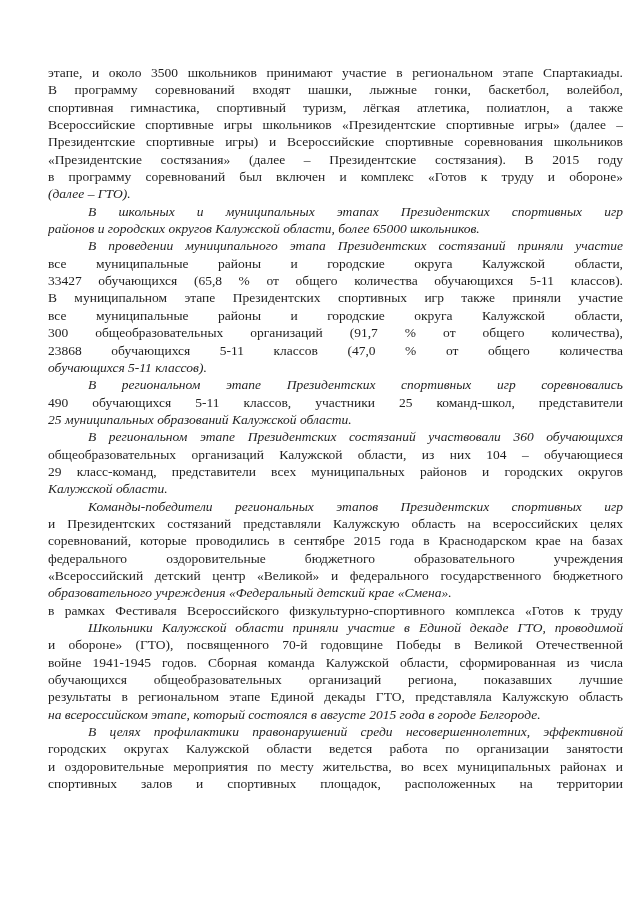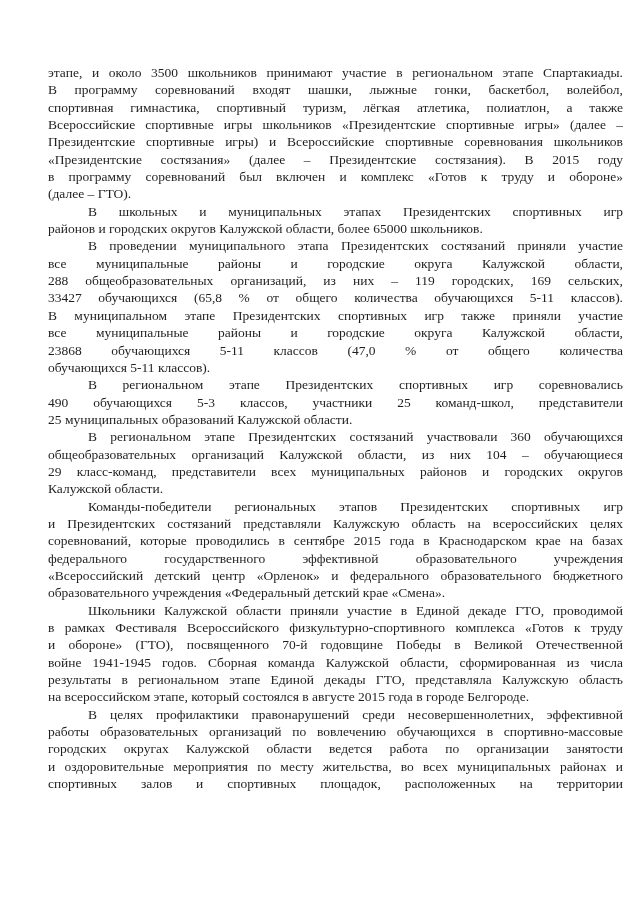--- a/index.html
+++ b/index.html
@@ -31,23 +31,25 @@
   }
   .line {
     text-align: justify;
     text-align-last: justify;
     height: 17.35px;
     overflow: hidden;
     white-space: normal;
   }
   .line.indented {
     text-indent: 40px;
+    font-style: italic;
   }
   .line.final {
     text-align-last: left;
+    font-style: italic;
   }
 </style>
 </head>
 <body>
 
 <div class="page">
   <div class="textblock" id="textblock">
       <div class="paragraph">
         <div class="line">этапе, и около 3500 школьников принимают участие в региональном этапе Спартакиады.</div>
         <div class="line">В программу соревнований входят шашки, лыжные гонки, баскетбол, волейбол,</div>
@@ -58,55 +60,55 @@
         <div class="line">в программу соревнований был включен и комплекс «Готов к труду и обороне»</div>
         <div class="line final">(далее – ГТО).</div>
       </div>
       <div class="paragraph">
         <div class="line indented">В школьных и муниципальных этапах Президентских спортивных игр</div>
         <div class="line final">районов и городских округов Калужской области, более 65000 школьников.</div>
       </div>
       <div class="paragraph">
         <div class="line indented">В проведении муниципального этапа Президентских состязаний приняли участие</div>
         <div class="line">все муниципальные районы и городские округа Калужской области,</div>
-        <div class="line">288 общеобразовательных организаций, из них – 119 городских, 169 сельских,</div>
         <div class="line">33427 обучающихся (65,8 % от общего количества обучающихся 5-11 классов).</div>
         <div class="line">В муниципальном этапе Президентских спортивных игр также приняли участие</div>
         <div class="line">все муниципальные районы и городские округа Калужской области,</div>
+        <div class="line">300 общеобразовательных организаций (91,7 % от общего количества),</div>
         <div class="line">23868 обучающихся 5-11 классов (47,0 % от общего количества</div>
         <div class="line final">обучающихся 5-11 классов).</div>
       </div>
       <div class="paragraph">
         <div class="line indented">В региональном этапе Президентских спортивных игр соревновались</div>
-        <div class="line">490 обучающихся 5-3 классов, участники 25 команд-школ, представители</div>
+        <div class="line">490 обучающихся 5-11 классов, участники 25 команд-школ, представители</div>
         <div class="line final">25 муниципальных образований Калужской области.</div>
       </div>
       <div class="paragraph">
         <div class="line indented">В региональном этапе Президентских состязаний участвовали 360 обучающихся</div>
         <div class="line">общеобразовательных организаций Калужской области, из них 104 – обучающиеся</div>
         <div class="line">29 класс-команд, представители всех муниципальных районов и городских округов</div>
         <div class="line final">Калужской области.</div>
       </div>
       <div class="paragraph">
         <div class="line indented">Команды-победители региональных этапов Президентских спортивных игр</div>
         <div class="line">и Президентских состязаний представляли Калужскую область на всероссийских целях</div>
         <div class="line">соревнований, которые проводились в сентябре 2015 года в Краснодарском крае на базах</div>
-        <div class="line">федерального государственного эффективной образовательного учреждения</div>
-        <div class="line">«Всероссийский детский центр «Орленок» и федерального образовательного бюджетного</div>
+        <div class="line">федерального оздоровительные бюджетного образовательного учреждения</div>
+        <div class="line">«Всероссийский детский центр «Великой» и федерального государственного бюджетного</div>
         <div class="line final">образовательного учреждения «Федеральный детский крае «Смена».</div>
       </div>
       <div class="paragraph">
+        <div class="line">в рамках Фестиваля Всероссийского физкультурно-спортивного комплекса «Готов к труду</div>
         <div class="line indented">Школьники Калужской области приняли участие в Единой декаде ГТО, проводимой</div>
-        <div class="line">в рамках Фестиваля Всероссийского физкультурно-спортивного комплекса «Готов к труду</div>
         <div class="line">и обороне» (ГТО), посвященного 70-й годовщине Победы в Великой Отечественной</div>
         <div class="line">войне 1941-1945 годов. Сборная команда Калужской области, сформированная из числа</div>
+        <div class="line">обучающихся общеобразовательных организаций региона, показавших лучшие</div>
         <div class="line">результаты в региональном этапе Единой декады ГТО, представляла Калужскую область</div>
         <div class="line final">на всероссийском этапе, который состоялся в августе 2015 года в городе Белгороде.</div>
       </div>
       <div class="paragraph">
         <div class="line indented">В целях профилактики правонарушений среди несовершеннолетних, эффективной</div>
-        <div class="line">работы образовательных организаций по вовлечению обучающихся в спортивно-массовые</div>
         <div class="line">городских округах Калужской области ведется работа по организации занятости</div>
         <div class="line">и оздоровительные мероприятия по месту жительства, во всех муниципальных районах и</div>
         <div class="line">спортивных залов и спортивных площадок, расположенных на территории</div>
       </div>
     </div>
 </div>
 
 </body></html>

